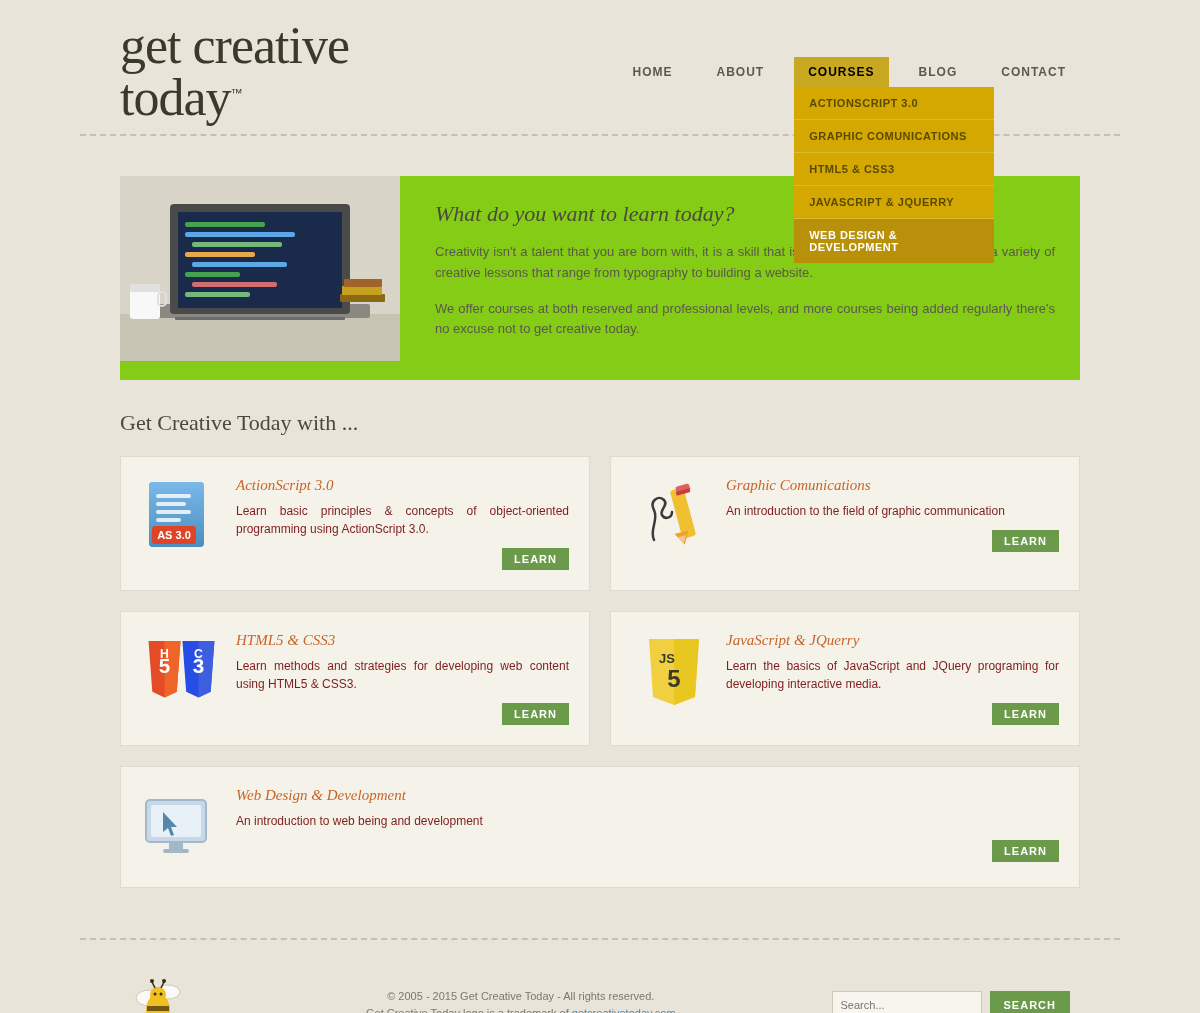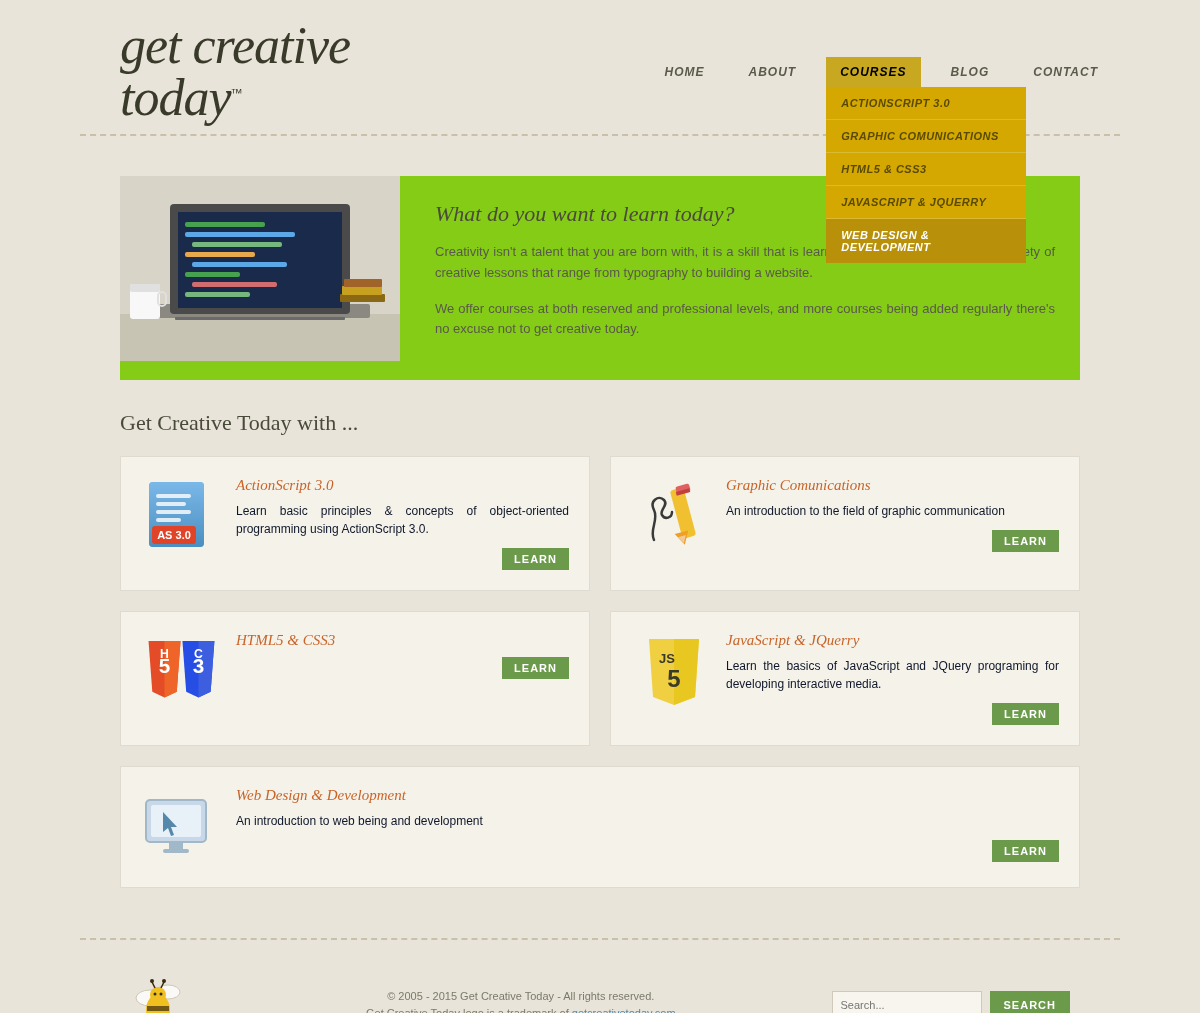--- a/index.html
+++ b/index.html
@@ -10,23 +10,22 @@
       min-height: 1013px;
       width: 1200px;
       position: relative;
     }
 
     
     .header {
       display: flex;
       align-items: center;
       justify-content: space-between;
-      padding: 20px 88px 10px 120px;
-      position: relative;
-      font-style: italic;
+      padding: 20px 120px 10px 120px;
+      position: relative;
     }
 
     .logo-area {
       width: 320px;
     }
 
     .logo-text {
       font-family: 'Brush Script MT', cursive, Georgia;
       font-size: 52px;
       color: #3a3a2a;
@@ -200,21 +199,21 @@
       font-family: Georgia, serif;
       font-size: 15px;
       color: #c86428;
       margin-bottom: 8px;
       font-style: italic;
     }
 
     .course-desc {
       font-family: Arial, sans-serif;
       font-size: 12px;
-      color: #0f172a;
+      color: #7f1d1d;
       line-height: 1.5;
       text-align: justify;
       margin-bottom: 10px;
     }
 
     .learn-btn {
       display: inline-block;
       background-color: #6a9a4a;
       color: #fff;
       font-family: Arial, sans-serif;
@@ -438,20 +437,21 @@
 
         <polygon points="44,4 78,4 74,58 61,64 48,58" fill="#264de4"></polygon>
         <polygon points="61,4 78,4 74,58 61,64" fill="#3d5edf"></polygon>
 
         <text x="61" y="38" font-family="Arial" font-size="22" font-weight="bold" fill="white" text-anchor="middle">3</text>
         <text x="61" y="22" font-family="Arial" font-size="13" font-weight="bold" fill="white" text-anchor="middle">C</text>
       </svg>
     </div>
     <div class="course-content">
       <div class="course-title">HTML5 &amp; CSS3</div>
+      <div class="course-desc">Learn methods and strategies for developing web content using HTML5 &amp; CSS3.</div>
       <button class="learn-btn">LEARN</button>
     </div>
   </div>
 
   <div class="course-card">
     <div class="course-icon">
       <svg width="75" height="75" viewBox="0 0 75 75" xmlns="http://www.w3.org/2000/svg">
 
         <polygon points="15,4 65,4 61,62 40,70 19,62" fill="#f0d040"></polygon>
         <polygon points="40,4 65,4 61,62 40,70" fill="#e8c820"></polygon>

